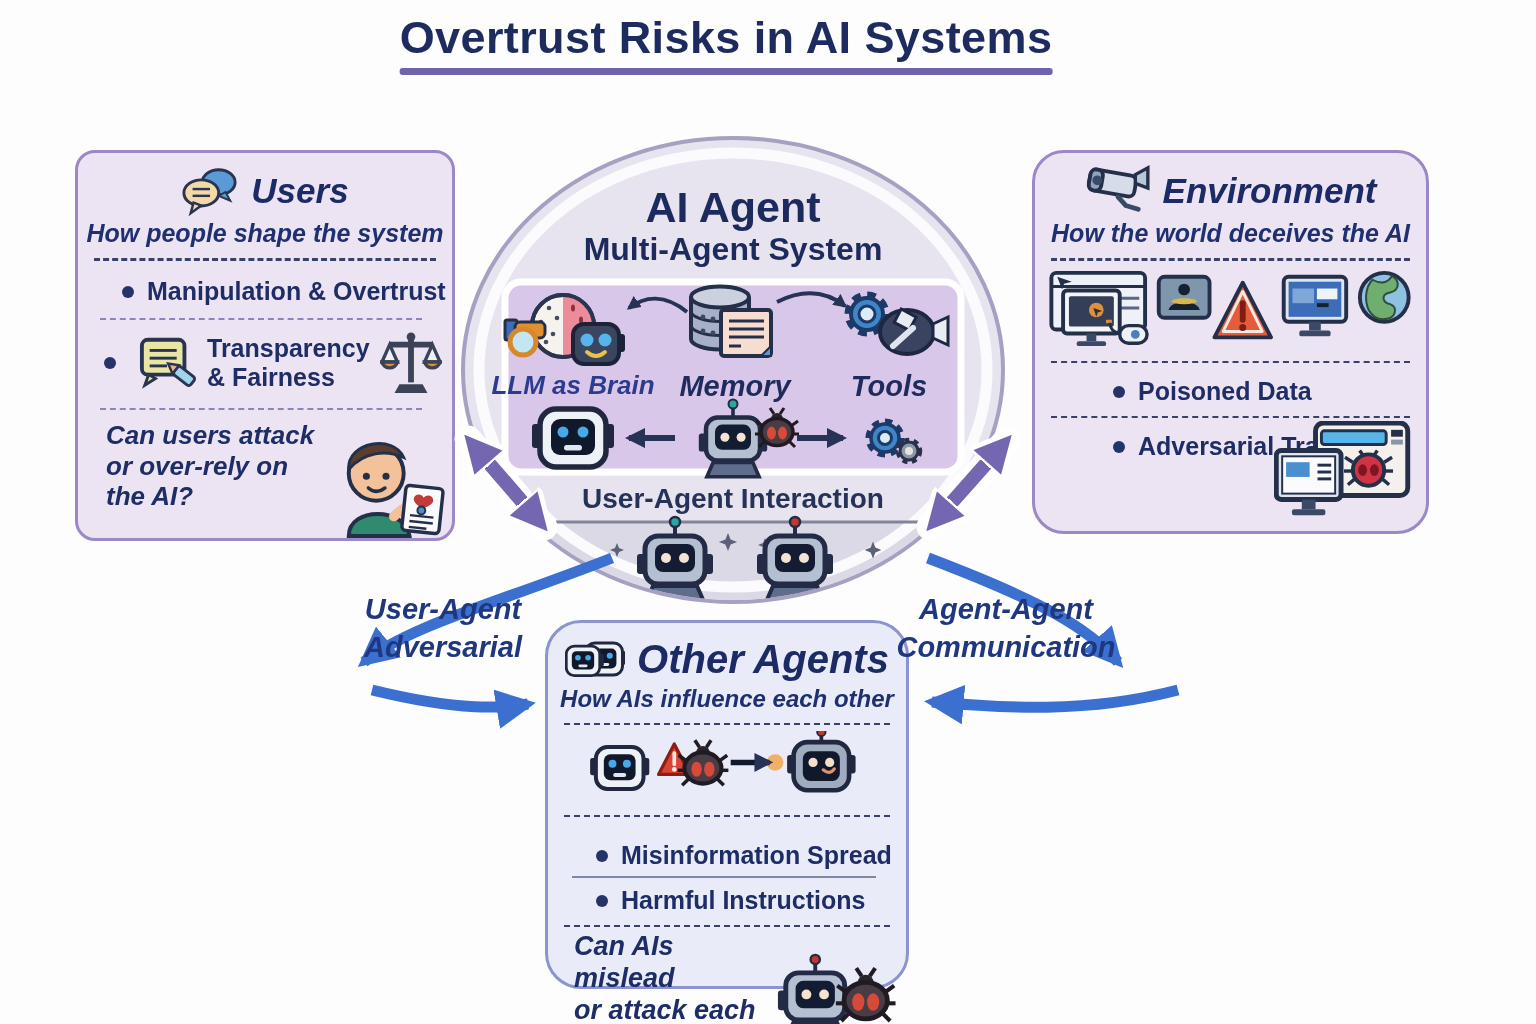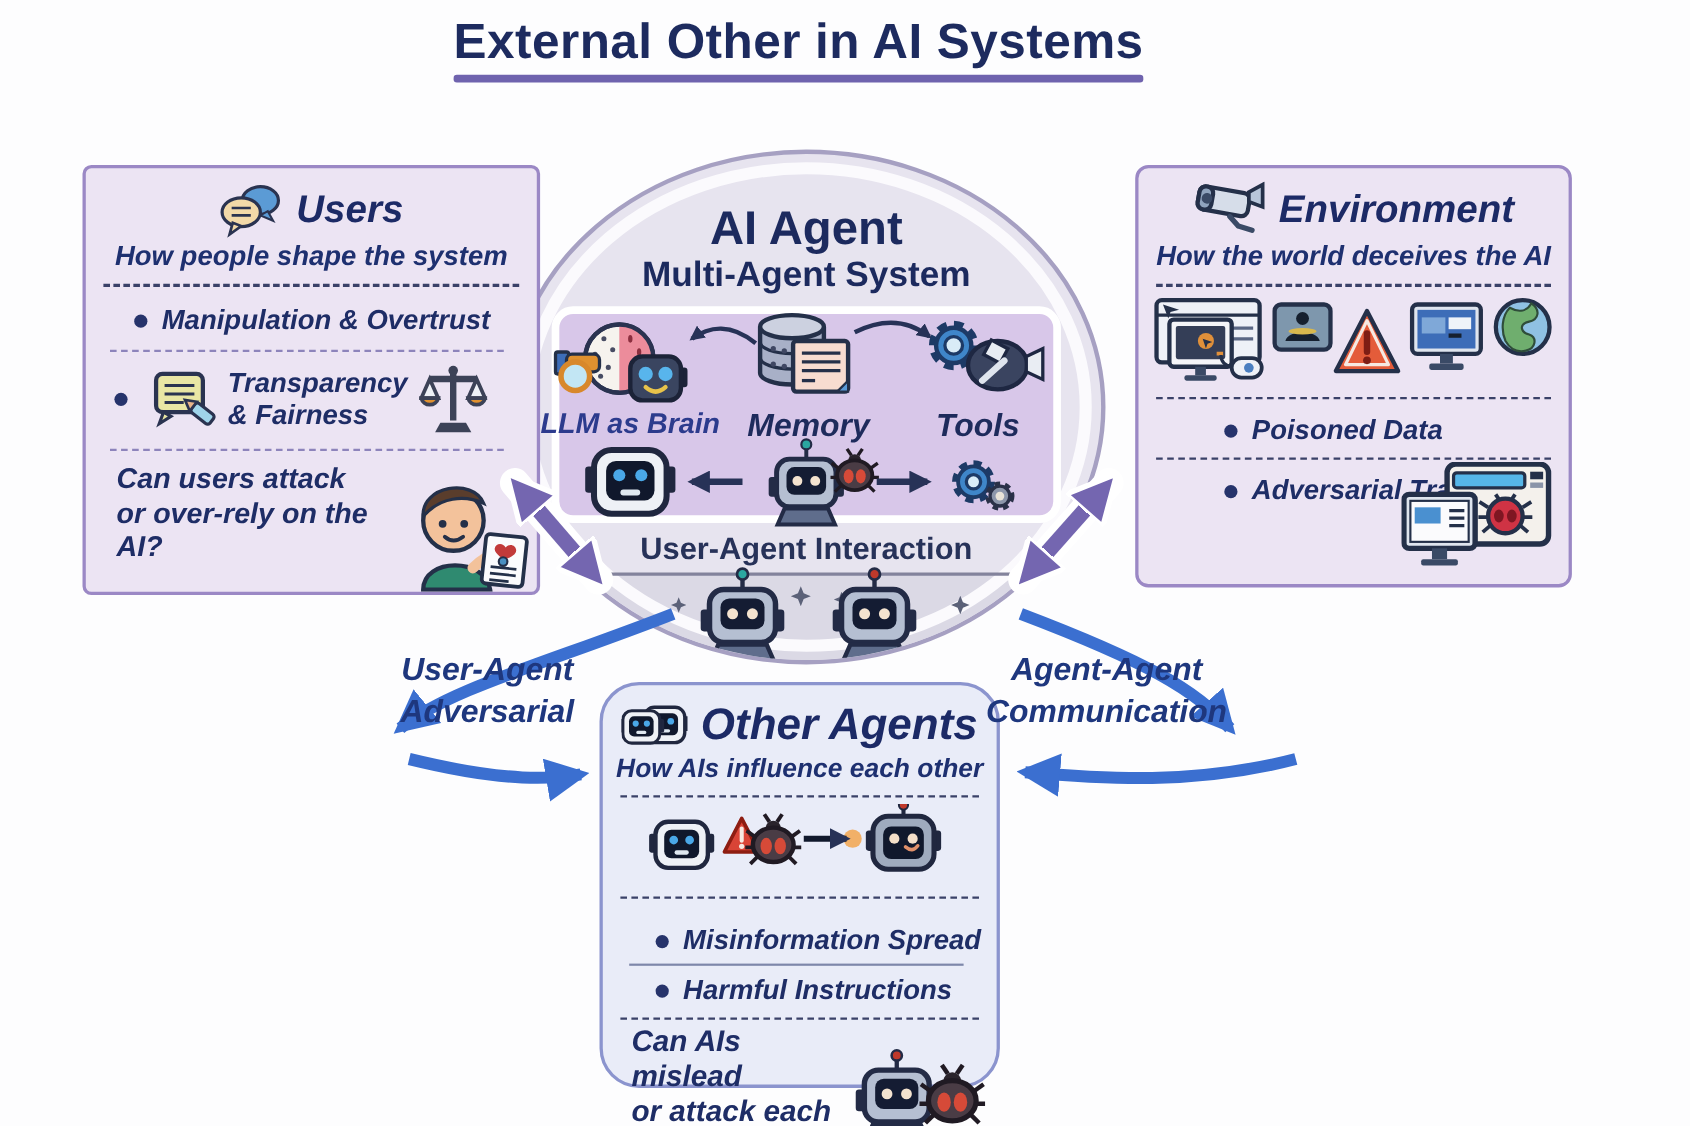--- a/index.html
+++ b/index.html
@@ -7,36 +7,36 @@
   body{background:#fdfdfe;font-family:"Liberation Sans","DejaVu Sans",sans-serif;overflow:hidden}
   .canvas{position:relative;width:1536px;height:1024px;overflow:hidden}
 
   
   .title-wrap{position:absolute;left:726px;top:12px;transform:translateX(-50%);text-align:center}
   .page-title{font-size:45px;font-weight:700;color:#1d2b5f;letter-spacing:.4px;white-space:nowrap}
   .title-underline{height:7px;background:#6f63ae;border-radius:3px;margin-top:4px}
 
   
   .box{position:absolute}
-  .users-box{left:75px;top:150px;width:416px;height:391px;background:#ece4f3;border:3px solid #9b88c5;border-radius:8px}
-  .env-box{left:1032px;top:150px;width:397px;height:384px;background:#ece4f3;border:3px solid #9b88c5;border-radius:12px}
+  .users-box{left:75px;top:150px;width:380px;height:391px;background:#ece4f3;border:3px solid #9b88c5;border-radius:20px}
+  .env-box{left:1032px;top:150px;width:397px;height:384px;background:#ece4f3;border:3px solid #9b88c5;border-radius:32px}
   .agents-box{left:545px;top:620px;width:364px;height:369px;background:#e9ecf8;border:3px solid #8b94ce;border-radius:36px}
 
   .box-header{display:flex;align-items:center;justify-content:center;gap:12px;margin-top:12px}
   .box-title{font-size:35px;font-weight:700;font-style:italic;color:#1c2a66}
   .agents-box .box-title{font-size:40px}
   .box-subtitle{text-align:center;font-size:25px;font-weight:700;font-style:italic;color:#1e3070;margin-top:2px}
   .agents-box .box-subtitle{font-size:24px}
 
   .divider{border-top:3px dashed #3a4168;margin:10px 16px 0 16px}
   .divider.thin{border-top:2.5px dashed #3a4168}
   .divider.light{border-top:2.5px dashed #8d84bb;margin:12px 30px 0 22px}
   .divider.solid{border-top:2px solid #5a6590;opacity:.75;margin:6px 30px 0 24px}
 
-  .bullet-row{display:flex;align-items:center;font-size:25px;font-weight:700;font-style:italic;color:#1e2d66}
+  .bullet-row{display:flex;align-items:center;font-size:25px;font-weight:700;color:#1e2d66}
   .dot{width:12px;height:12px;border-radius:50%;background:#26336b;margin-right:13px;flex:none}
   .two-line{display:flex;flex-direction:column;line-height:1.18}
 
   .u-b1{margin:16px 0 0 44px}
   .u-b2{margin:10px 0 0 26px;gap:10px}
   .u-q{display:flex;align-items:flex-end;margin:10px 6px 0 28px;font-size:26px;font-weight:700;font-style:italic;color:#1e2d66}
   .u-q .two-line{flex:1;padding-bottom:26px}
 
   .e-row{display:flex;justify-content:center;margin-top:8px}
   .e-b1{margin:14px 0 0 78px}
@@ -64,21 +64,21 @@
   .arrow-label{position:absolute;transform:translateX(-50%);text-align:center;font-size:29px;font-weight:700;font-style:italic;color:#1e377e;line-height:1.3;white-space:nowrap}
   .arrow-label-left{left:443px;top:591px}
   .arrow-label-right{left:1006px;top:591px}
 </style>
 </head>
 <body>
 
 <div class="canvas">
 
   <div class="title-wrap">
-    <div class="page-title">External Other in AI Systems</div>
+    <div class="page-title">Overtrust Risks in AI Systems</div>
     <div class="title-underline"></div>
   </div>
 
   <svg class="center-svg" viewBox="0 0 580 478">
     <defs>
       <marker id="mnavy" viewBox="0 0 10 10" refX="8" refY="5" markerWidth="3.4" markerHeight="3.4" orient="auto-start-reverse">
         <path d="M0 0 L10 5 L0 10 z" fill="#273257"></path>
       </marker>
       <g id="bothead">
         <rect x="-41" y="-14" width="9" height="24" rx="3" fill="#20273f"></rect>

